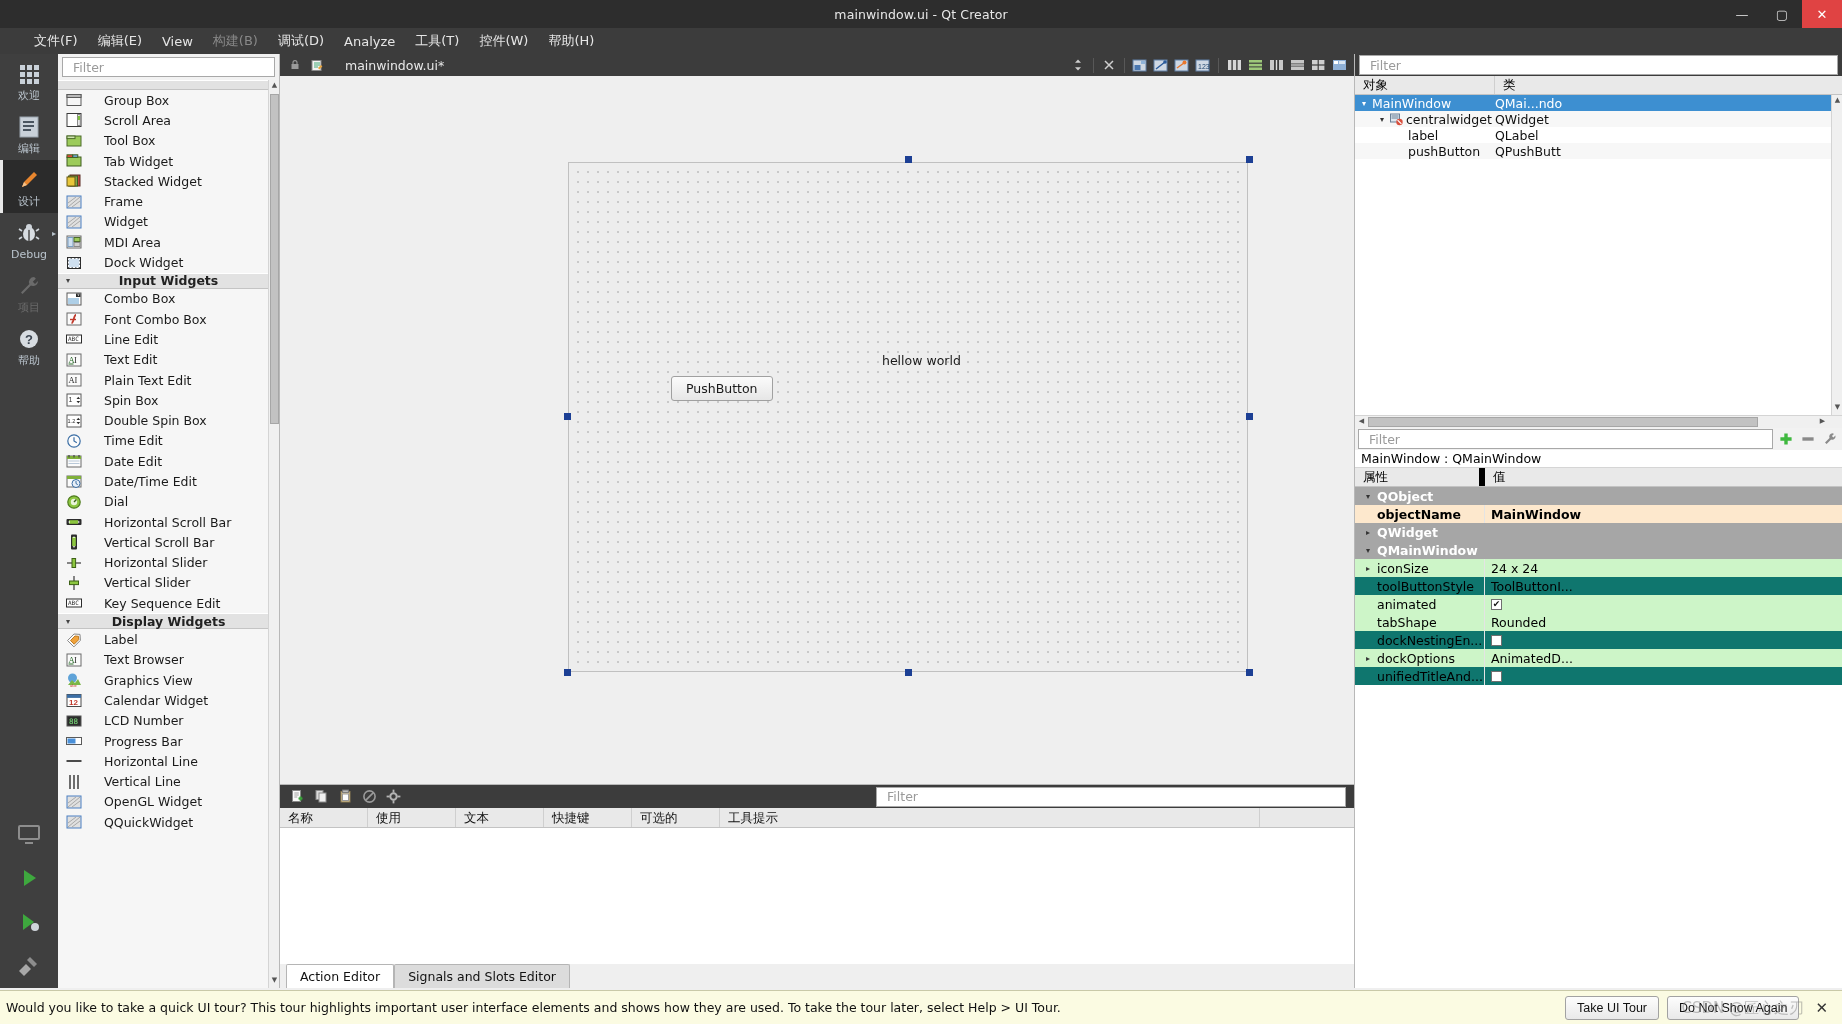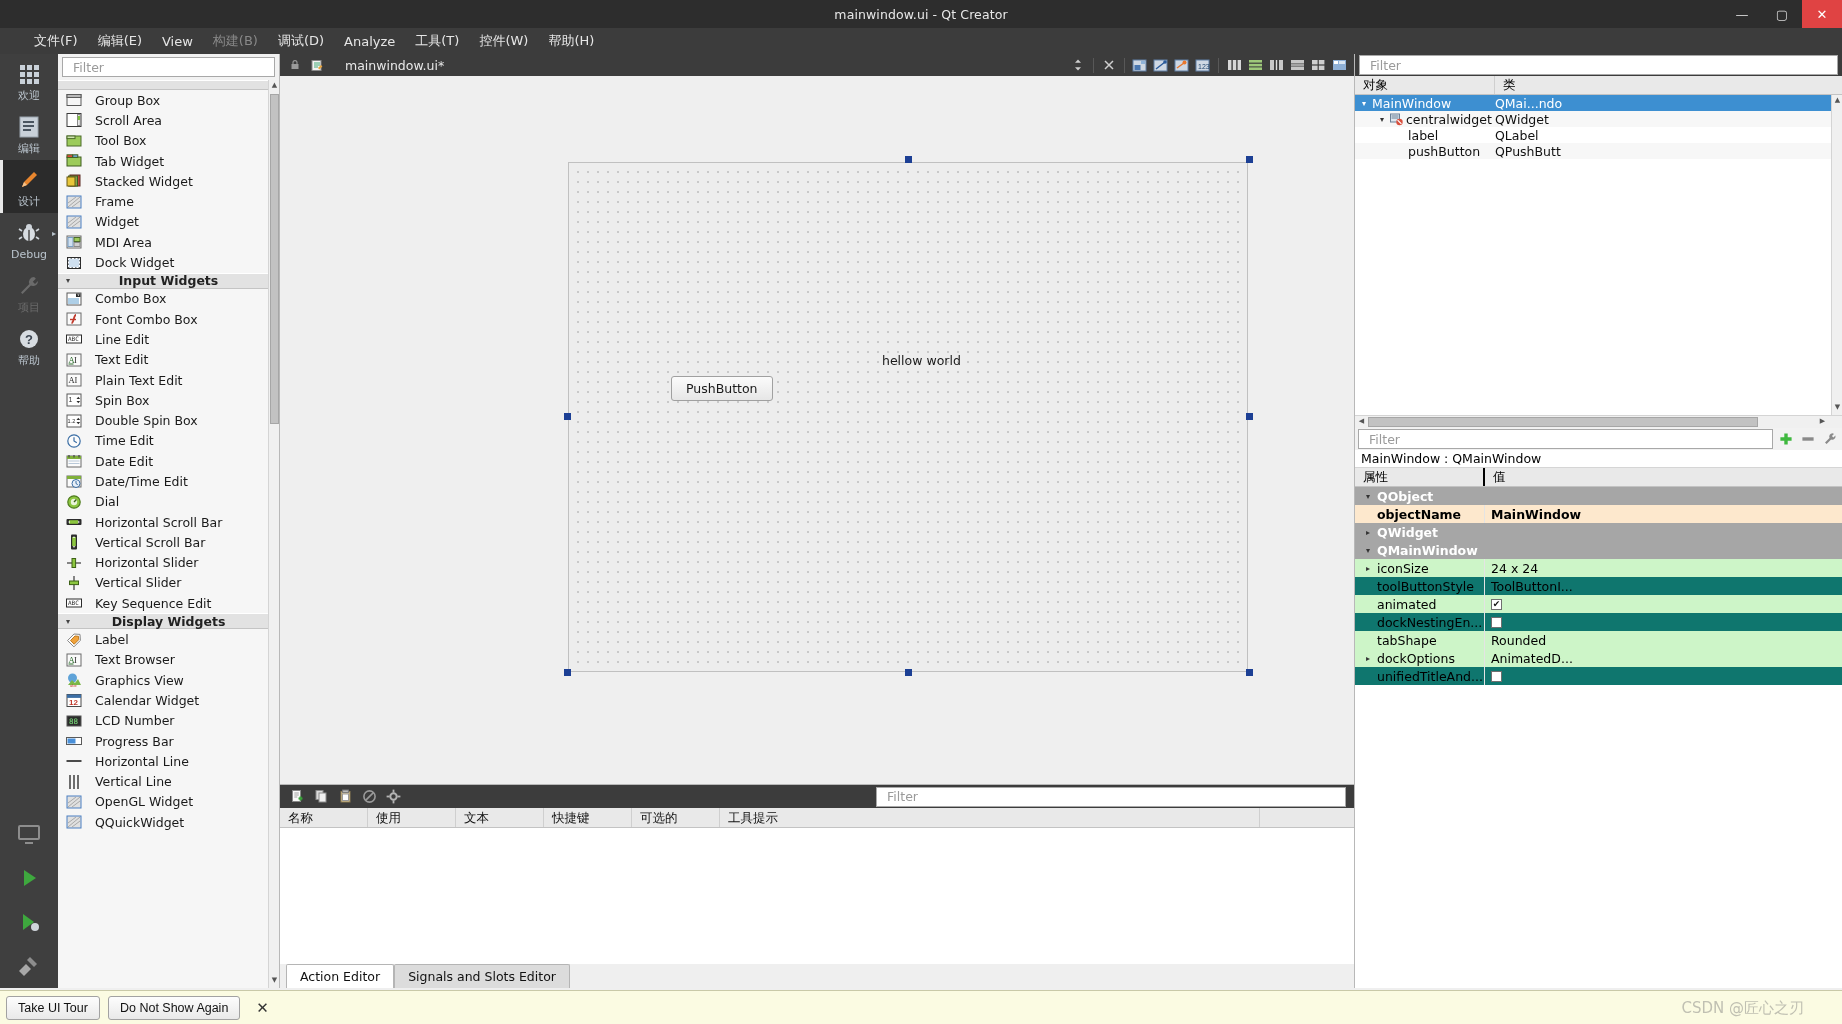--- a/index.html
+++ b/index.html
@@ -63,21 +63,21 @@
 
   
   .widgetbox { width: 222px; flex: 0 0 222px; background: #f2f2f2; display: flex; flex-direction: column;
                border-right: 1px solid #b8b8b8; position: relative; }
   .filter-box {
     background: #fff; border: 1px solid #a8a8a8; height: 20px; width: 100%;
     display: flex; align-items: center; padding: 0 10px; color: #9a9a9a; font-size: 12.5px;
   }
   .wb-filter-wrap { padding: 3px 4px 3px 4px; background: #f2f2f2; }
   .wb-list { flex: 1; overflow: hidden; background: #f6f6f6; position: relative; }
-  .wb-row { height: 20.3px; display: flex; align-items: center; padding-left: 8px; gap: 13px; font-size: 12.5px; color: #1a1a1a; }
+  .wb-row { height: 20.3px; display: flex; align-items: center; padding-left: 8px; gap: 22px; font-size: 12.5px; color: #1a1a1a; }
   .wb-cat {
     height: 16px; background: #e2e2e2; border-top: 1px solid #fff; border-bottom: 1px solid #c4c4c4;
     display: flex; align-items: center; justify-content: center; font-weight: bold; font-size: 12.5px;
     position: relative; color: #222;
   }
   .wb-cat .tri { position: absolute; left: 8px; color: #444; font-size: 8px; }
   .wb-ico { width: 16px; height: 16px; flex: 0 0 16px; position: relative; }
   .scrollbar-v {
     position: absolute; right: 0; top: 0; width: 11px; bottom: 0; background: #f0f0f0; border-left: 1px solid #d4d4d4;
   }
@@ -138,21 +138,21 @@
   .tri-d { font-size: 8px; color: #333; width: 10px; text-align: center; }
   .tri-d.white { color: #fff; }
 
   .hscroll { height: 13px; background: #f0f0f0; border-top: 1px solid #d4d4d4; position: relative; }
   .hscroll .thumb { position: absolute; top: 1px; height: 10px; background: #c2c2c2; border: 1px solid #a6a6a6; }
   .hs-arrow { position: absolute; top: 1px; width: 11px; height: 10px; text-align: center; font-size: 7px; color: #555; }
 
   .prop-filterbar { height: 22px; display: flex; align-items: center; gap: 4px; background: #f2f2f2; padding: 0 3px; }
   .prop-obj { height: 18px; background: #fff; border-bottom: 1px solid #d5d5d5; padding: 1px 6px; font-size: 12.5px; }
   .prop-head { height: 19px; background: #e9e9e9; display: flex; border-bottom: 1px solid #c3c3c3; font-size: 12.5px; }
-  .prop-head .c1 { width: 130px; padding: 1px 8px; border-right: 2px solid #000000; }
+  .prop-head .c1 { width: 130px; padding: 1px 8px; border-right: 6px solid #000000; }
   .prop-head .c2 { flex: 1; padding: 1px 8px; }
   .prop-rows { flex: 1; background: #fff; overflow: hidden; }
   .prop-row { height: 18px; display: flex; font-size: 12.5px; align-items: center; }
   .prop-row .pname { width: 130px; padding-left: 8px; display: flex; align-items: center; gap: 4px; border-right: 1px solid #e4e4e4; height: 18px; }
   .prop-row .pval { flex: 1; padding-left: 6px; display: flex; align-items: center; height: 18px; }
   .prop-row.group { background: #a6a6a6; color: #fff; font-weight: bold; }
   .prop-row.group .pname { border-right: none; }
   .prop-row.hl { background: #fde8cd; font-weight: bold; }
   .prop-row.green { background: #cdf5c8; }
   .prop-row.green2 { background: #0f766e; }
@@ -901,40 +901,40 @@
           </div>
           <div class="prop-row green">
             <div class="pname">
               <span class="tri-d"></span>
               <span>animated</span>
             </div>
             <div class="pval">
               <span class="chk">✔</span>
             </div>
           </div>
+          <div class="prop-row green">
+            <div class="pname">
+              <span class="tri-d"></span>
+              <span>tabShape</span>
+            </div>
+            <div class="pval">
+              <span>Rounded</span>
+            </div>
+          </div>
           <div class="prop-row green2">
             <div class="pname">
               <span class="tri-d"></span>
               <span>dockNestingEn...</span>
             </div>
             <div class="pval">
               <span class="chk"></span>
             </div>
           </div>
           <div class="prop-row green">
             <div class="pname">
-              <span class="tri-d"></span>
-              <span>tabShape</span>
-            </div>
-            <div class="pval">
-              <span>Rounded</span>
-            </div>
-          </div>
-          <div class="prop-row green">
-            <div class="pname">
               <span class="tri-d">▸</span>
               <span>dockOptions</span>
             </div>
             <div class="pval">
               <span>AnimatedD...</span>
             </div>
           </div>
           <div class="prop-row green2">
             <div class="pname">
               <span class="tri-d"></span>
@@ -942,18 +942,19 @@
             </div>
             <div class="pval">
               <span class="chk"></span>
             </div>
           </div>
         </div>
     </div>
   </div>
 
   <div class="tourbar">
+    <span class="tour-msg">Would you like to take a quick UI tour? This tour highlights important user interface elements and shows how they are used. To take the tour later, select Help &gt; UI Tour.</span>
     <button class="tour-btn">Take UI Tour</button>
     <button class="tour-btn">Do Not Show Again</button>
     <span class="tour-close">✕</span>
   </div>
   <div class="watermark">CSDN @匠心之刃</div>
 </div>
 
 </body></html>

